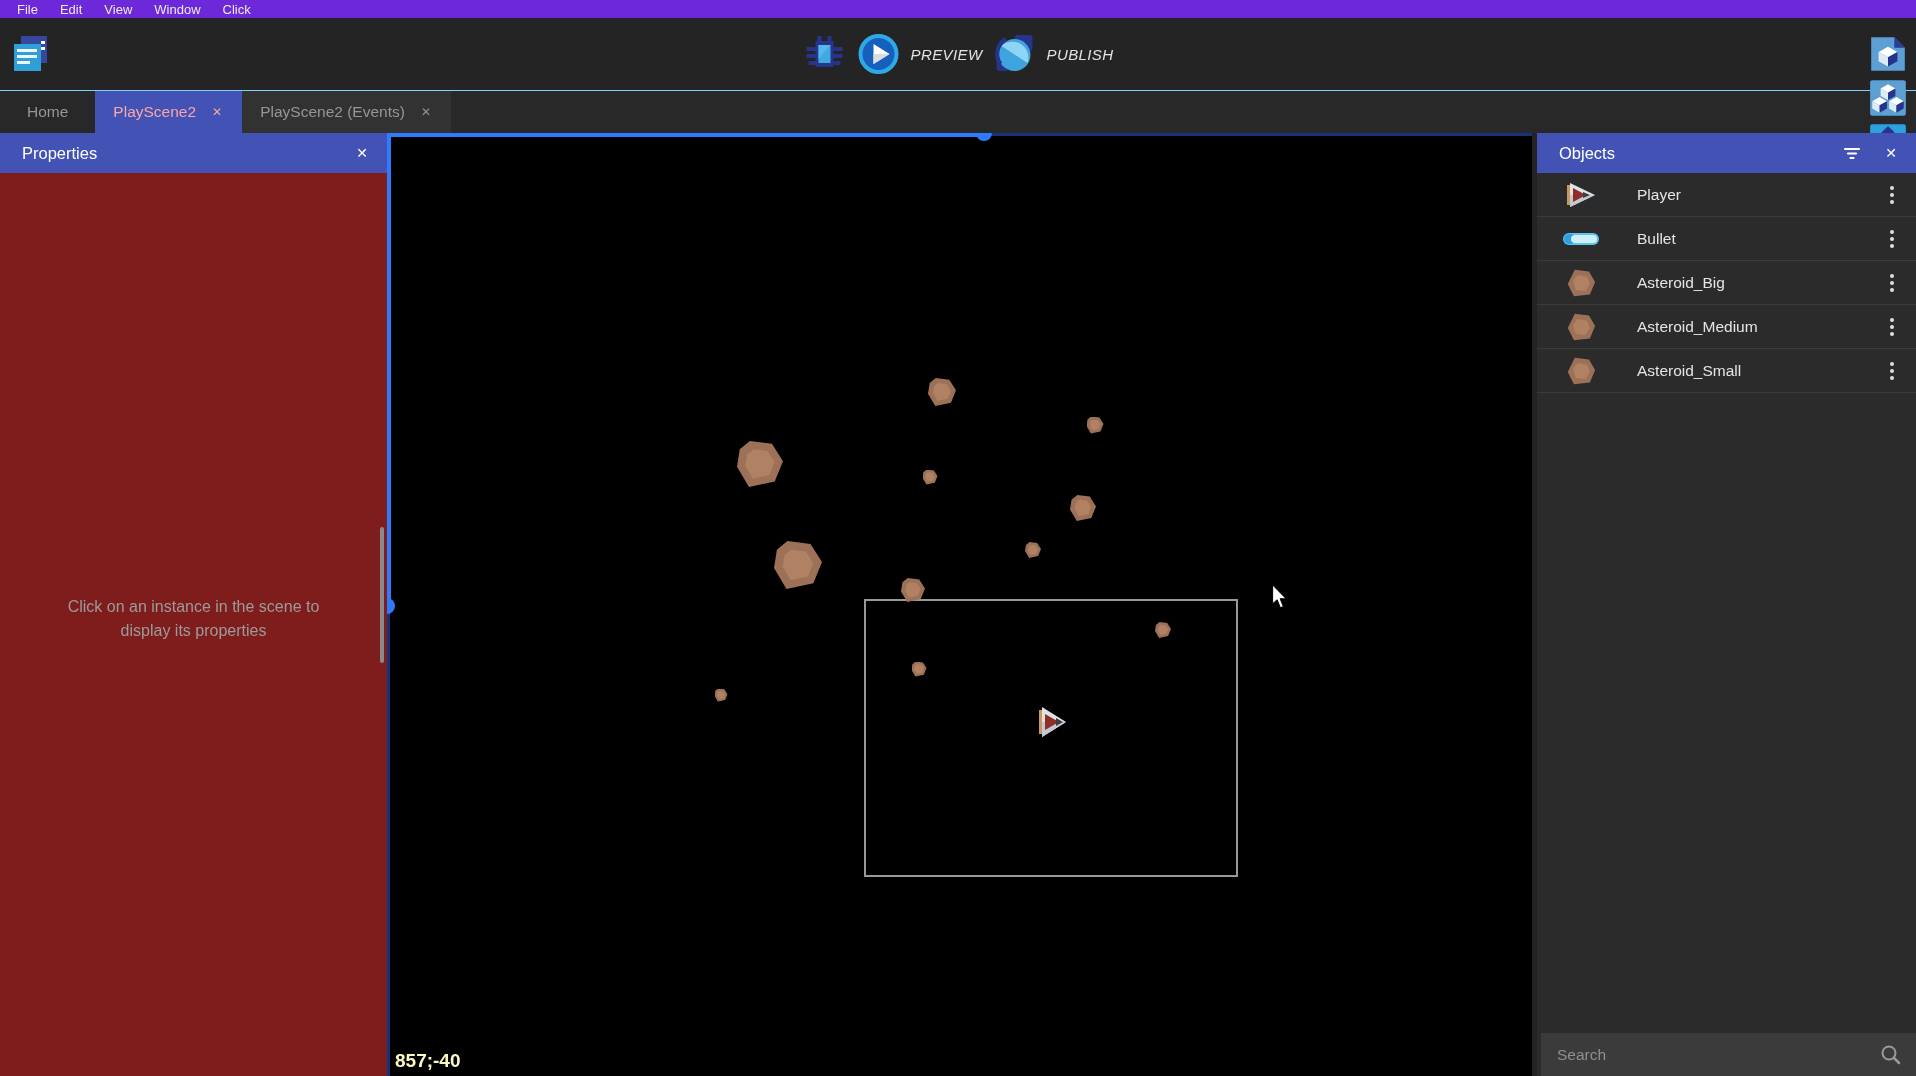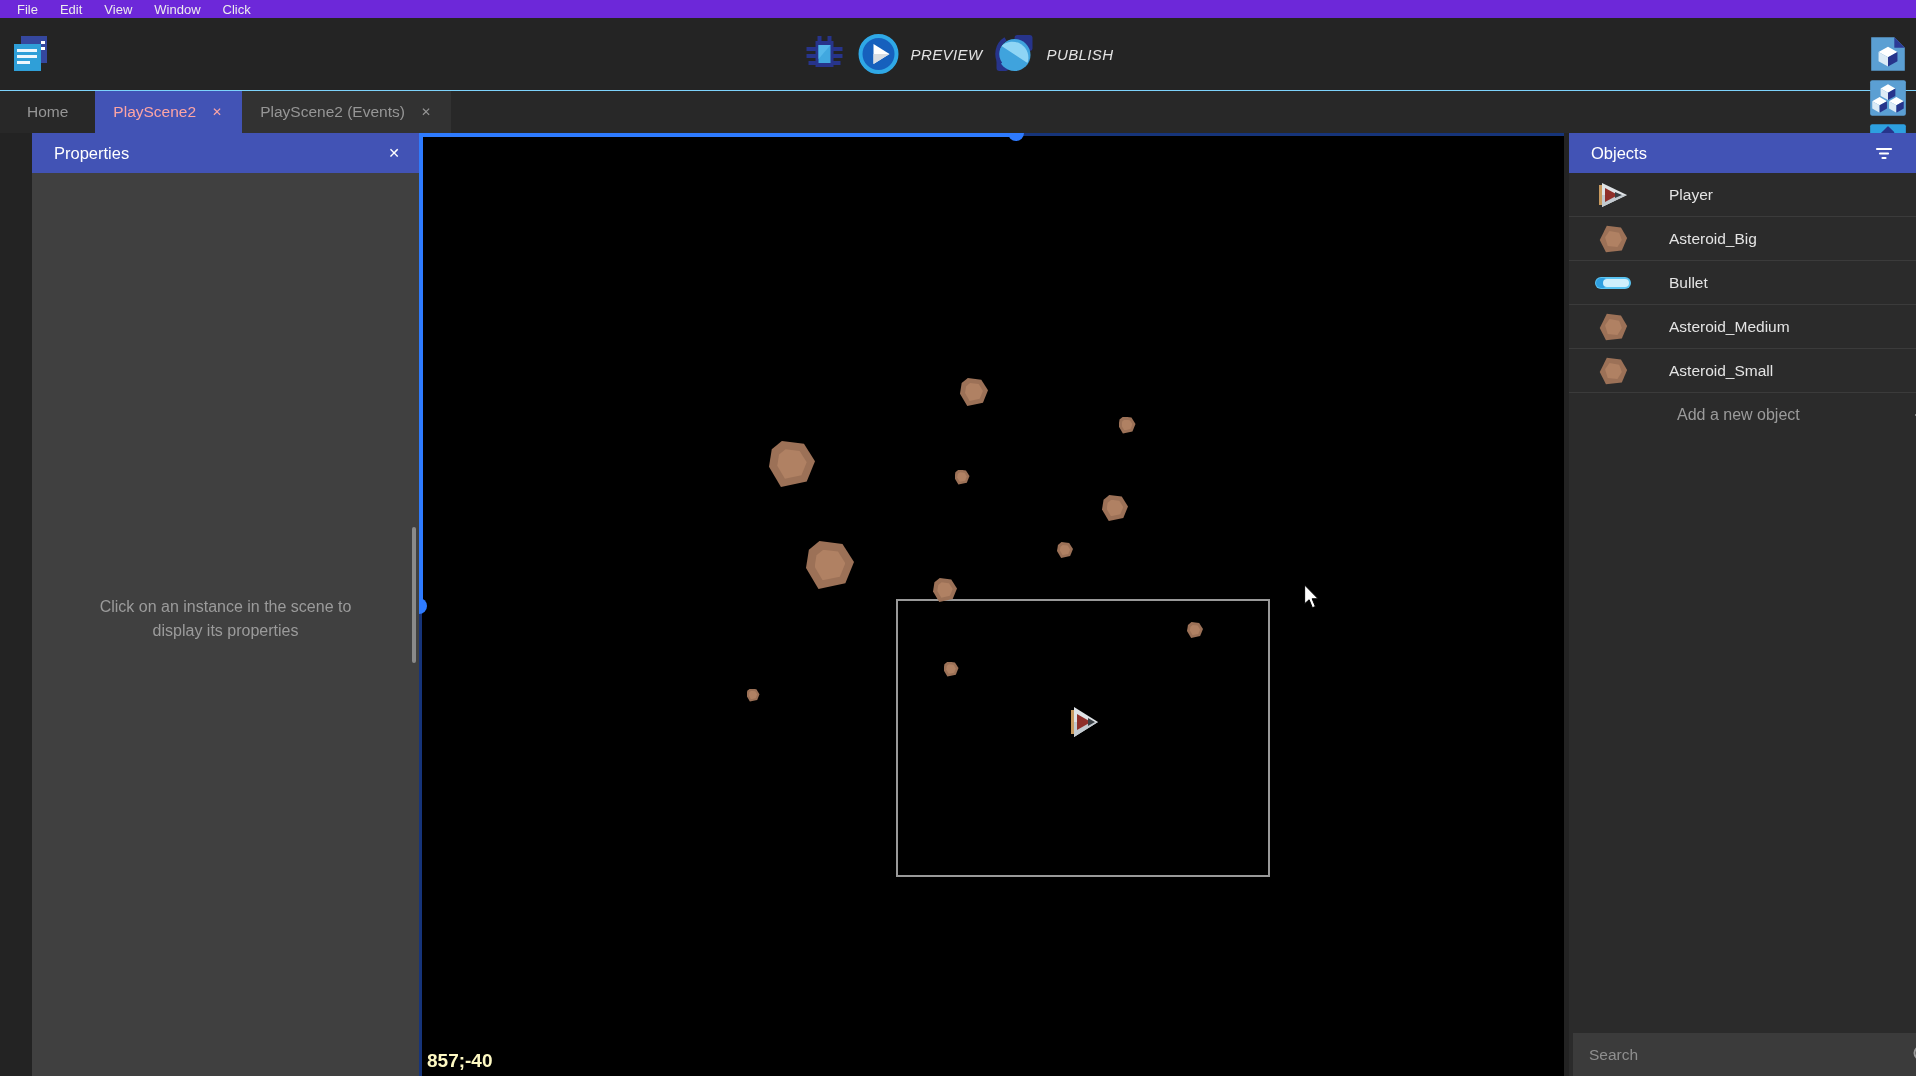--- a/index.html
+++ b/index.html
@@ -31,21 +31,21 @@
   .tab-events { background:#323232; }
   .tab-close { font-size:12px; line-height:1; padding:2px; }
 
   
   .main { display:flex; height:943px; background:#232323; }
   .panel-header { height:40px; background:var(--header-blue,#4253b5); display:flex;
     align-items:center; padding:0 15px 0 22px; color:#fff; }
   .panel-title { font-size:16.5px; flex:1; }
   .panel-close { color:#fff; font-size:14px; padding:2px 4px; }
 
-  .properties-panel { width:387px; background:#404040; position:relative; flex:0 0 auto;margin-left:32px; }
+  .properties-panel { width:387px; background:#7f1d1d; position:relative; flex:0 0 auto; }
   .empty-msg { position:absolute; top:462px; left:0; right:0; text-align:center;
     color:#9b9b9b; font-size:16px; line-height:1.5; }
   .empty-msg div { max-width:290px; margin:0 auto; }
   .prop-scroll-thumb { position:absolute; right:3px; top:394px; width:4px; height:136px;
     background:#8a8a8a; border-radius:2px; }
 
   .canvas { width:1145px; flex:0 0 auto; background:var(--canvas-bg,#000); position:relative; overflow:hidden; }
   .hline-bright { position:absolute; left:0; top:0; height:4px; background:var(--sb-blue,#2e7bff); }
   .hline-dark   { position:absolute; top:0; height:3px; background:var(--sb-dark,#16347a); }
   .vline-bright { position:absolute; left:0; top:0; width:4px; background:var(--sb-blue,#2e7bff); }
@@ -362,80 +362,76 @@
           </div>
           <span class="obj-label">Player</span>
           <div class="dots">
             <span></span>
             <span></span>
             <span></span>
           </div>
         </div>
         <div class="obj-row">
           <div class="obj-icon">
-            <svg width="30" height="30" viewBox="0 0 34 34">
-     <path d="M10 2 L26 4 L33 16 L27 30 L9 32 L2 18 Z" fill="#9c7157"></path>
-     <path d="M13 8 L24 10 L27 18 L22 26 L11 25 L8 15 Z" fill="#b08163"></path>
-            </svg>
-          </div>
-          <span class="obj-label">Asteroid_Big</span>
-          <div class="dots">
-            <span></span>
-            <span></span>
-            <span></span>
-          </div>
-        </div>
-        <div class="obj-row">
-          <div class="obj-icon">
             <svg width="40" height="16" viewBox="0 0 40 16">
      <rect x="2" y="2" width="36" height="12" rx="6" fill="#5bc4f2"></rect>
      <rect x="3" y="3" width="12" height="10" rx="5" fill="#2f9fe0"></rect>
      <rect x="10" y="4" width="26" height="8" rx="4" fill="#cfeffc"></rect>
             </svg>
           </div>
           <span class="obj-label">Bullet</span>
           <div class="dots">
             <span></span>
             <span></span>
             <span></span>
           </div>
         </div>
         <div class="obj-row">
           <div class="obj-icon">
             <svg width="30" height="30" viewBox="0 0 34 34">
      <path d="M10 2 L26 4 L33 16 L27 30 L9 32 L2 18 Z" fill="#9c7157"></path>
      <path d="M13 8 L24 10 L27 18 L22 26 L11 25 L8 15 Z" fill="#b08163"></path>
             </svg>
           </div>
-          <span class="obj-label">Asteroid_Medium</span>
+          <span class="obj-label">Asteroid_Big</span>
           <div class="dots">
             <span></span>
             <span></span>
             <span></span>
           </div>
         </div>
         <div class="obj-row">
           <div class="obj-icon">
             <svg width="30" height="30" viewBox="0 0 34 34">
      <path d="M10 2 L26 4 L33 16 L27 30 L9 32 L2 18 Z" fill="#9c7157"></path>
      <path d="M13 8 L24 10 L27 18 L22 26 L11 25 L8 15 Z" fill="#b08163"></path>
             </svg>
           </div>
+          <span class="obj-label">Asteroid_Medium</span>
+          <div class="dots">
+            <span></span>
+            <span></span>
+            <span></span>
+          </div>
+        </div>
+        <div class="obj-row">
+          <div class="obj-icon">
+            <svg width="30" height="30" viewBox="0 0 34 34">
+     <path d="M10 2 L26 4 L33 16 L27 30 L9 32 L2 18 Z" fill="#9c7157"></path>
+     <path d="M13 8 L24 10 L27 18 L22 26 L11 25 L8 15 Z" fill="#b08163"></path>
+            </svg>
+          </div>
           <span class="obj-label">Asteroid_Small</span>
           <div class="dots">
             <span></span>
             <span></span>
             <span></span>
           </div>
         </div>
       </div>
-    <div class="add-row">
-      <span>Add a new object</span>
-      <span class="plus">+</span>
-    </div>
     <div class="search-bar">
       <input class="search-input" type="text" placeholder="Search" style="">
       <svg width="22" height="22" viewBox="0 0 22 22">
         <circle cx="9" cy="9" r="6.5" fill="none" stroke="#9a9a9a" stroke-width="2"></circle>
         <line x1="14" y1="14" x2="19" y2="19" stroke="#9a9a9a" stroke-width="2.5" stroke-linecap="round"></line>
       </svg>
     </div>
   </div>
 </div>
 

